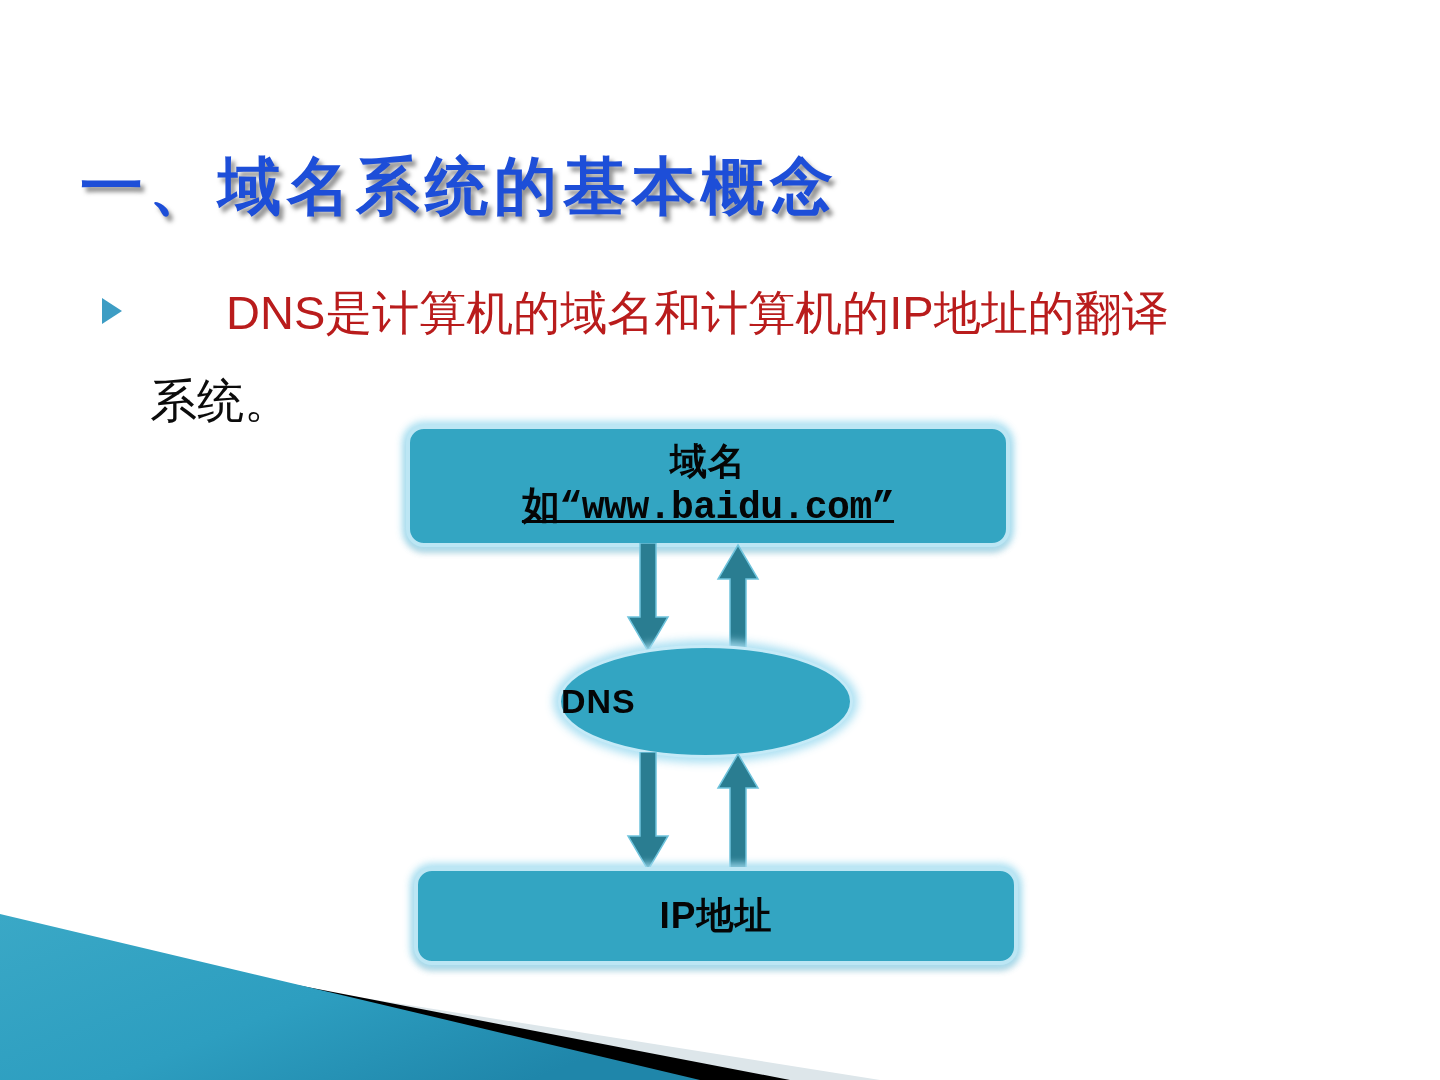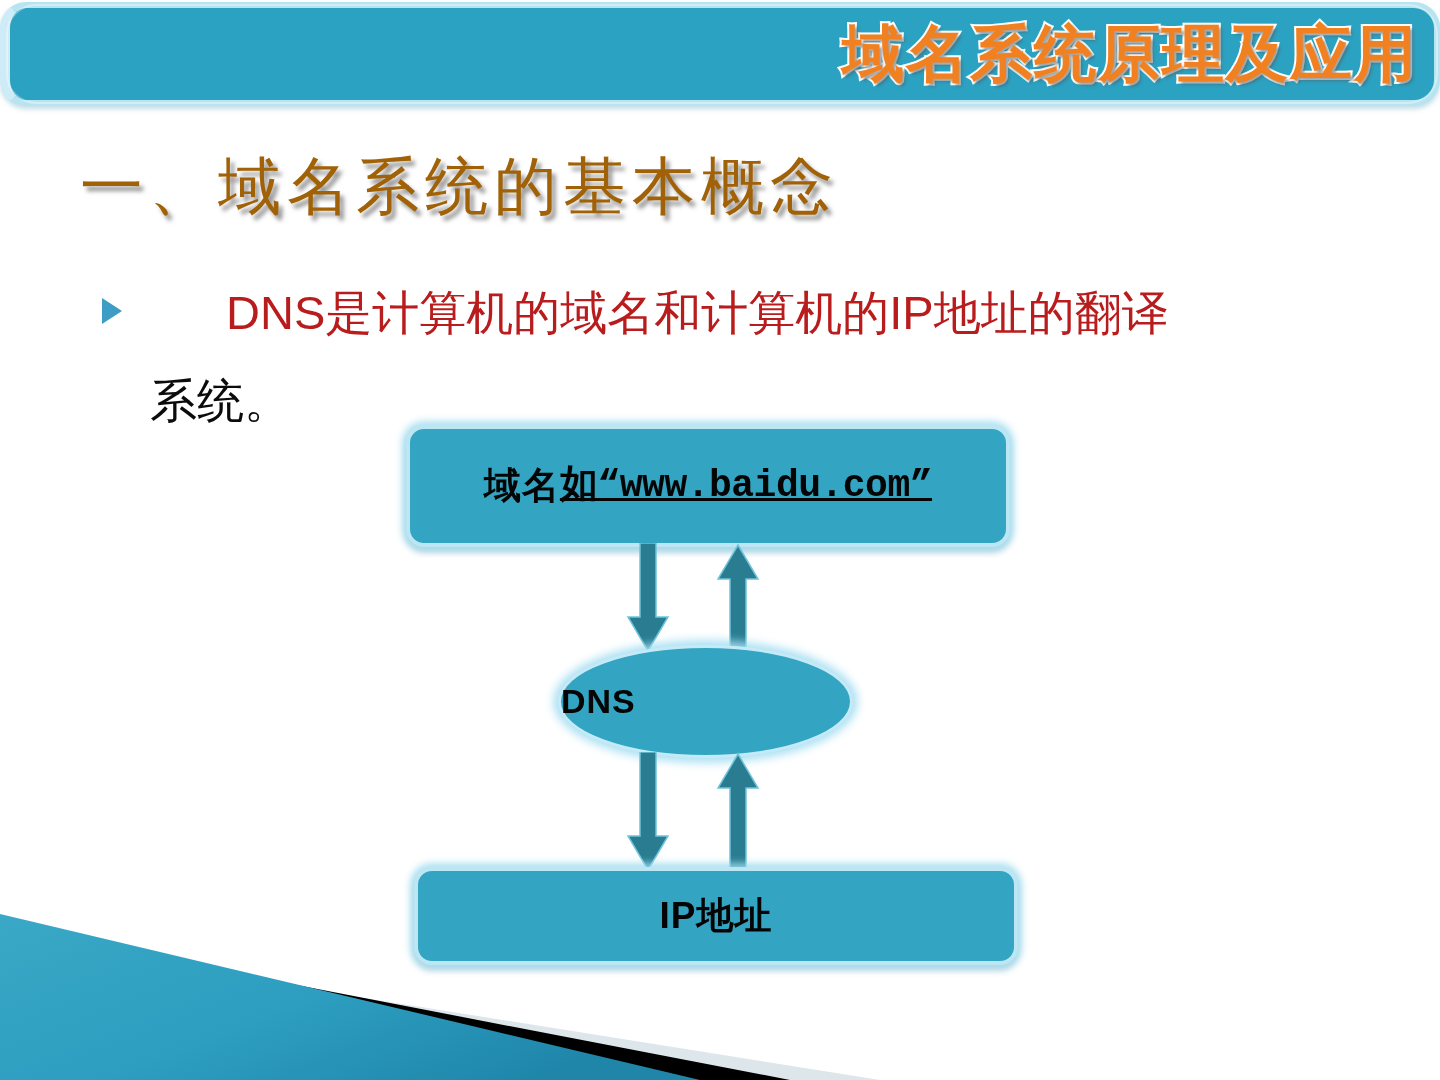--- a/index.html
+++ b/index.html
@@ -53,23 +53,23 @@
        3px 3px 3px rgba(80,90,95,0.55);
     white-space: nowrap;
   }
 
   
   #section-heading {
     position: absolute;
     left: 80px;
     top: 144px;
     font-size: 63px;
-    font-weight: normal;
+    font-weight: bold;
     letter-spacing: 6px;
-    color: #a16207;
+    color: #1d4ed8;
     text-shadow: 4px 5px 4px rgba(60,60,60,0.55);
     white-space: nowrap;
   }
 
   
   #bullet-row {
     position: absolute;
     left: 96px;
     top: 282px;
     width: 1280px;
@@ -114,21 +114,21 @@
     box-sizing: border-box;
     background: #33a5c2;
     border: 4px solid #bce6f4;
     border-radius: 18px;
     box-shadow: 0 0 7px 4px rgba(160,220,240,0.85),
                 0 5px 6px rgba(120,160,175,0.45);
     color: #050505;
     font-weight: bold;
     text-align: right;
     display: flex;
-    flex-direction: row;
+    flex-direction: column;
     align-items: center;
     justify-content: center;
   }
   #node-domain {
     left: 8px;
     top: 10px;
     width: 604px;
     height: 122px;
   }
   #node-ip {
@@ -193,23 +193,20 @@
     position: absolute;
     left: 0; bottom: 0;
     width: 880px; height: 200px;
   }
 </style>
 </head>
 <body>
 
 <div id="slide">
 
-  <div id="header-banner">
-    <div id="header-title">域名系统原理及应用</div>
-  </div>
 
   <div id="section-heading">一、域名系统的基本概念</div>
 
   <div id="bullet-row">
     <span id="bullet-marker"></span>
     <div id="bullet-text-line1">DNS是计算机的域名和计算机的IP地址的翻译</div>
     <div id="bullet-text-line2">系统。</div>
   </div>
 
   <div id="diagram">

